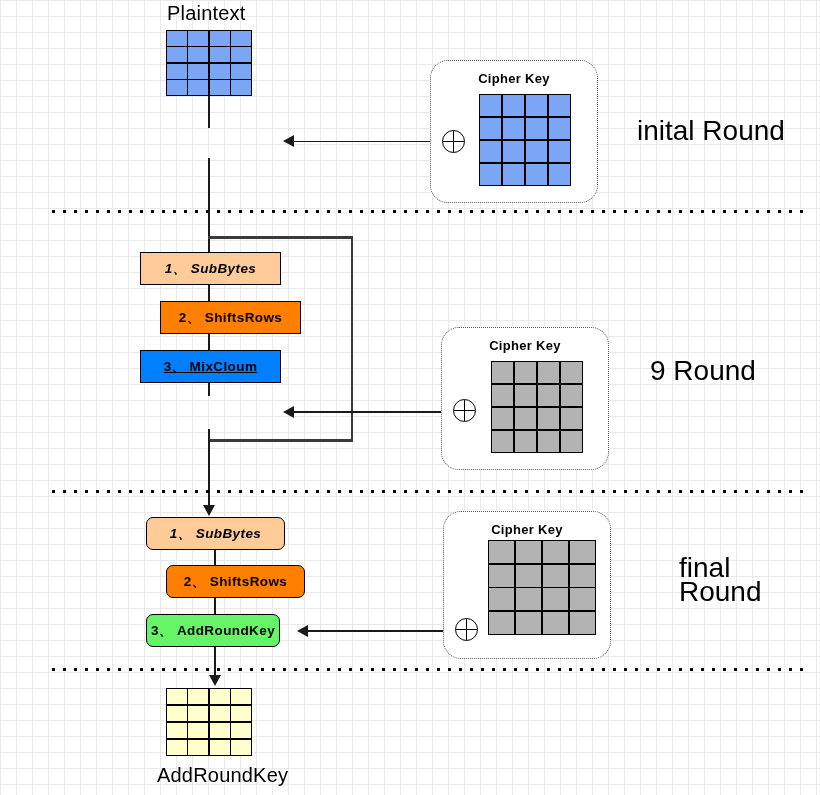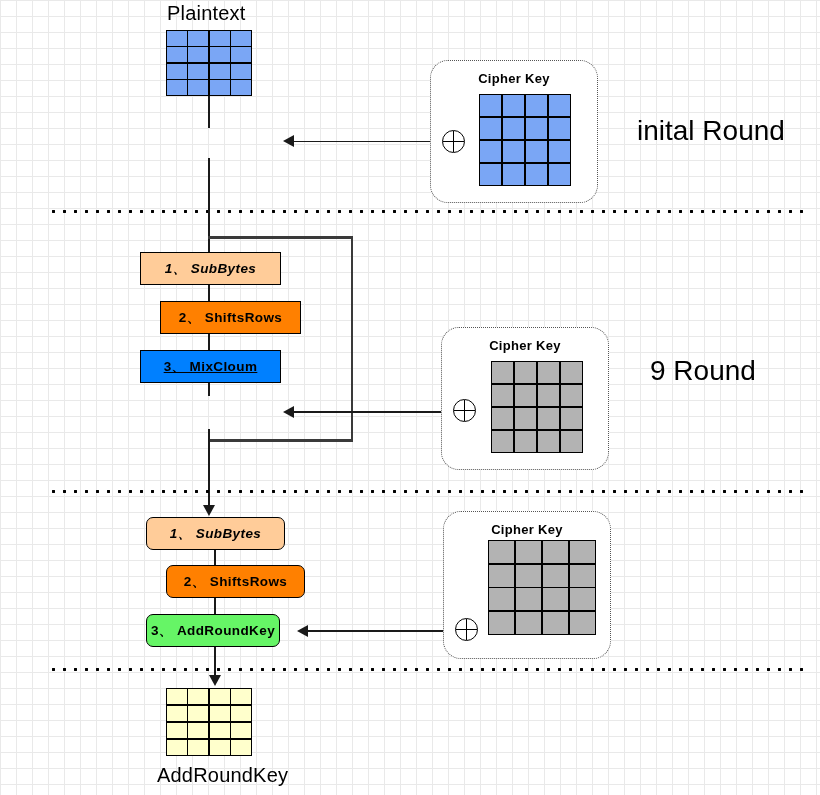--- a/index.html
+++ b/index.html
@@ -266,20 +266,22 @@
     <div class="cell"></div>
     <div class="cell"></div>
     <div class="cell"></div>
     <div class="cell"></div>
     <div class="cell"></div>
     <div class="cell"></div>
     <div class="cell"></div>
     <div class="cell"></div>
   </div>
 
+  <div class="abs round-label" style="left:679px; top:556px;">final
+Round</div>
 
   <div class="abs sep" style="left:48px; top:668px; width:762px;"></div>
 
   <div class="abs vline" style="left:214px; top:647px; height:37px;"></div>
   <div class="abs arrow-down" style="left:209px; top:675px;"></div>
 
   <div class="abs matrix yellow" style="left:166px; top:688px; width:86px; height:68px;">
     <div class="cell"></div>
     <div class="cell"></div>
     <div class="cell"></div>

